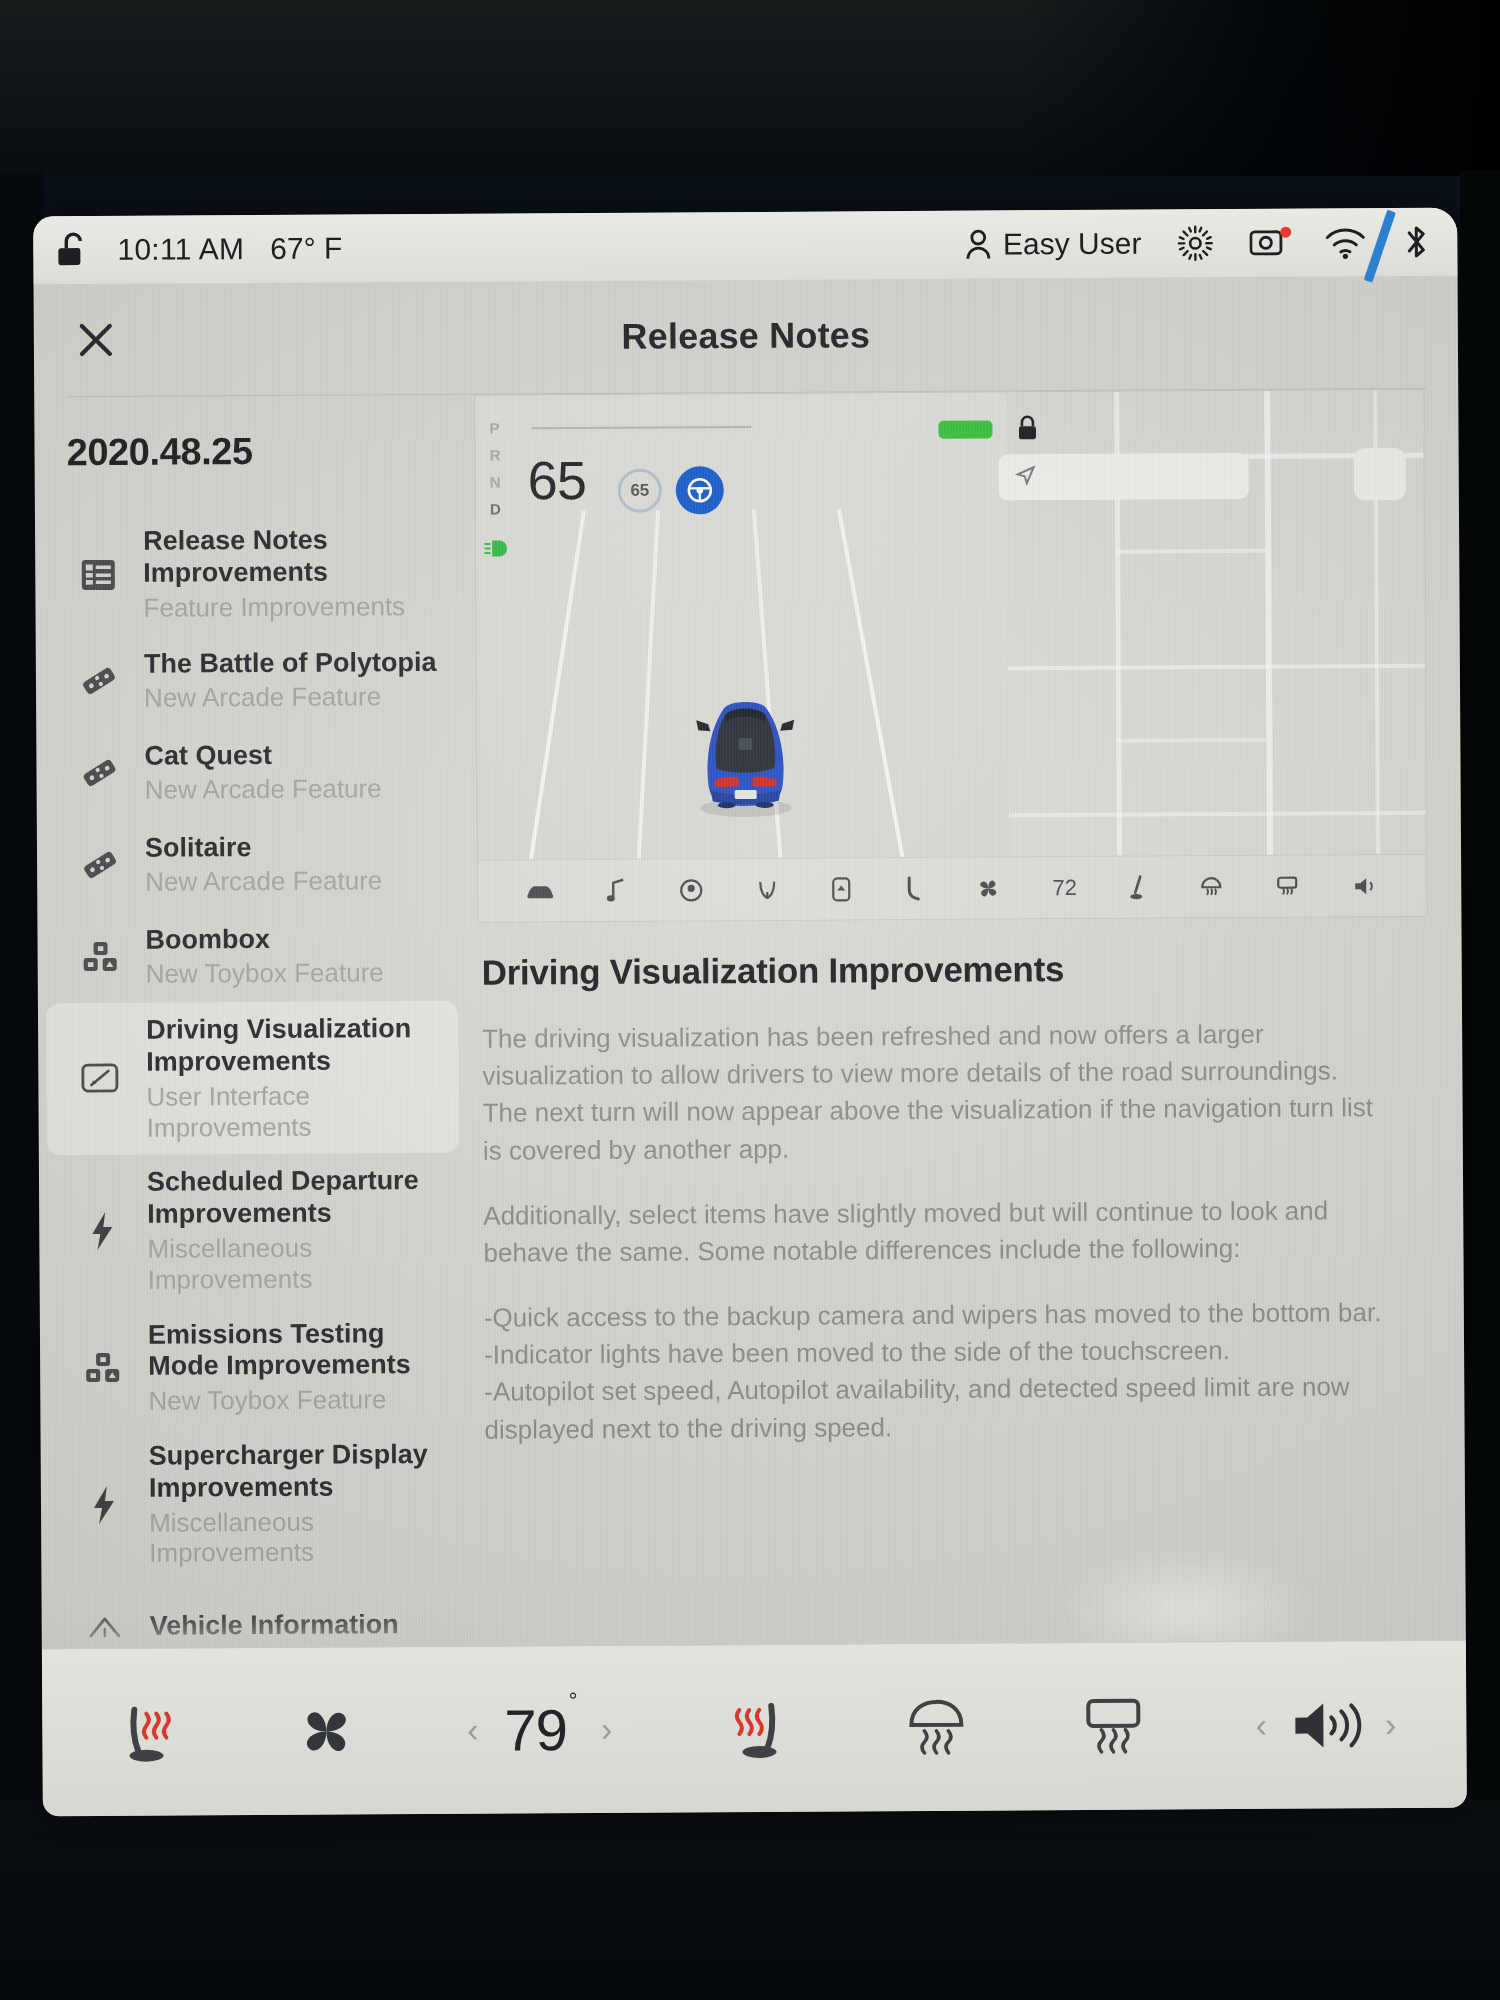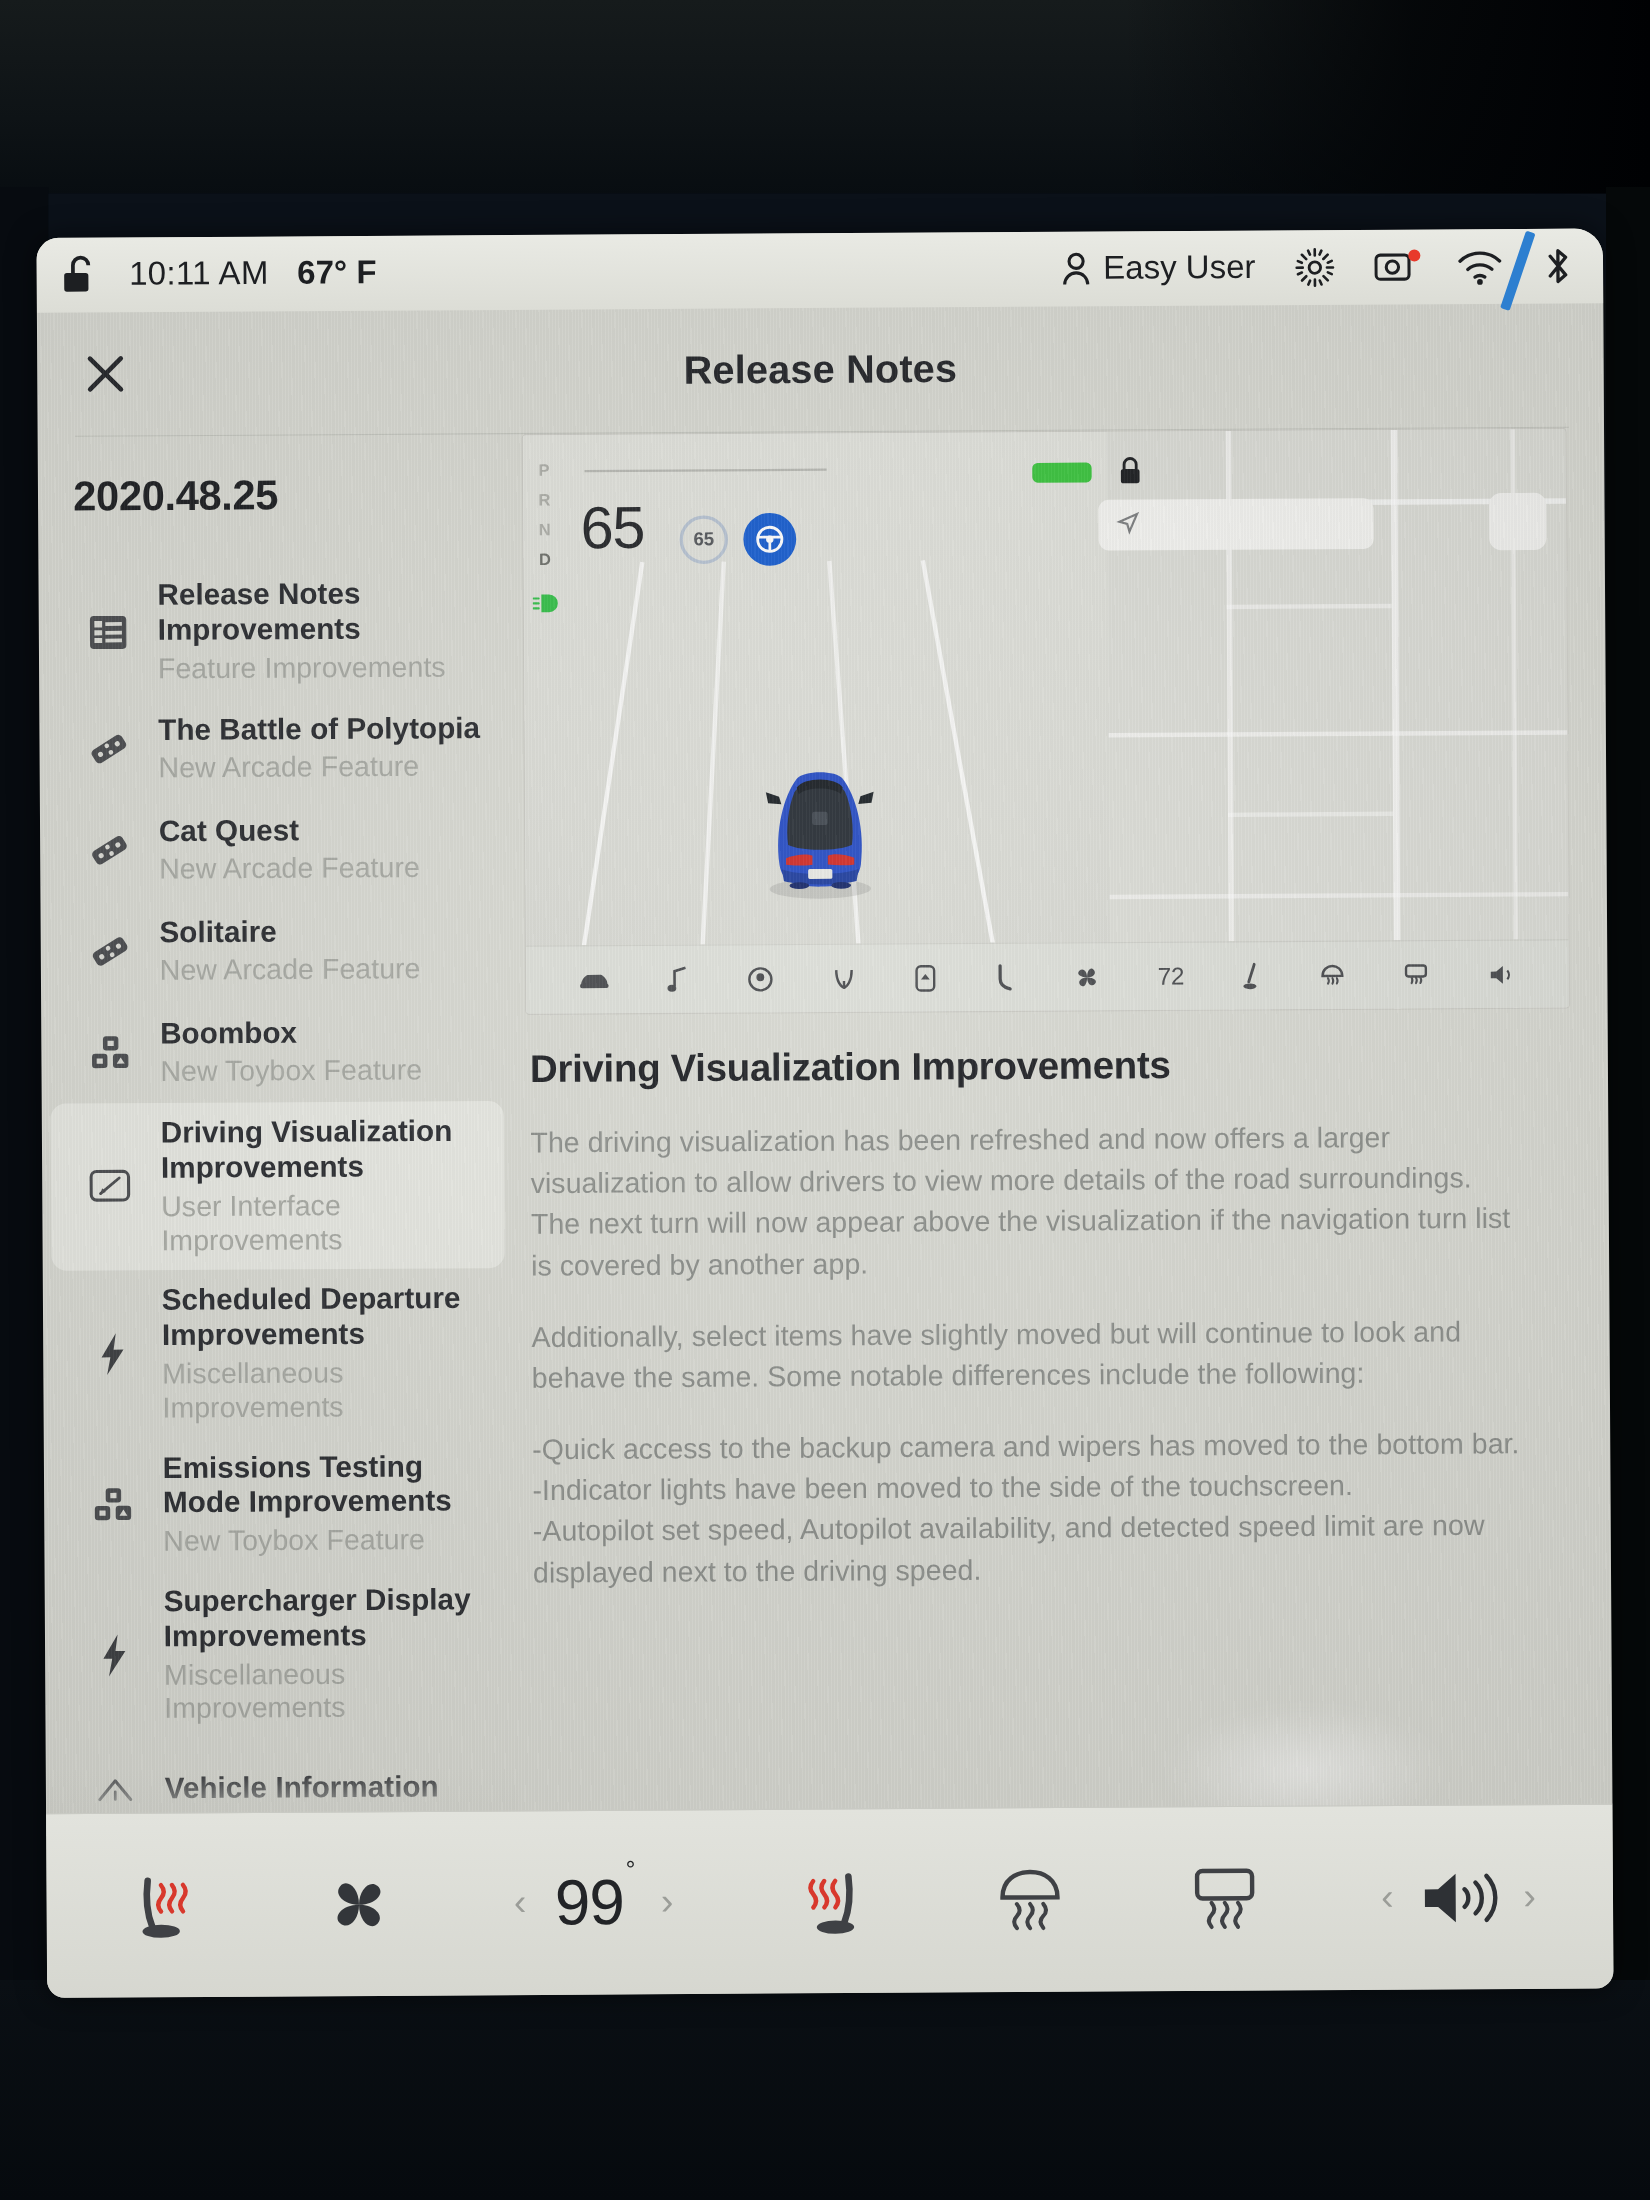--- a/index.html
+++ b/index.html
@@ -63,21 +63,21 @@
   #statusbar{
     position:relative; height:68px; width:100%;
     display:flex; align-items:center;
     padding:0 26px 0 22px;
     background: linear-gradient(180deg,#e9eae4 0%, #dcddd6 100%);
     color:#1d1f22;
     z-index:5;
   }
   .sb-left{ display:flex; align-items:center; gap:26px; }
   .sb-time{ font-size:30px; font-weight:500; letter-spacing:.3px; }
-  .sb-temp{ font-size:30px; font-weight:700; }
+  .sb-temp{ font-size:30px; font-weight:400; }
   .sb-right{ margin-left:auto; display:flex; align-items:center; gap:34px; }
   .sb-profile{ display:flex; align-items:center; gap:12px; font-size:30px; font-weight:500; }
   .icon{ display:inline-flex; align-items:center; justify-content:center; }
   .wifi-wrap{ position:relative; }
   .wifi-stripe{
     position:absolute; left:52px; top:-16px; width:9px; height:74px;
     background:#2d7fd0; transform:rotate(19deg); border-radius:2px;
   }
   .cam-dot{ position:absolute; width:11px; height:11px; border-radius:50%; background:#e8392b; right:-2px; top:-1px;}
 
@@ -673,21 +673,21 @@
           <path d="M33 33 C33 17 22 9 16 16 C10 23 19 33 33 33Z" fill="#33363a"></path>
           <path d="M33 33 C49 33 57 22 50 16 C43 10 33 19 33 33Z" fill="#33363a"></path>
           <path d="M33 33 C33 49 44 57 50 50 C56 43 47 33 33 33Z" fill="#33363a"></path>
           <path d="M33 33 C17 33 9 44 16 50 C23 56 33 47 33 33Z" fill="#33363a"></path>
         </svg>
       </span>
 
       <span class="temp-group">
         <span class="chev">‹</span>
         <span class="temp-val">
-          <span>99</span><sup>°</sup>
+          <span>79</span><sup>°</sup>
         </span>
         <span class="chev">›</span>
       </span>
 
       <span class="cl-item">
         <svg width="74" height="74" viewBox="0 0 74 74">
           <g transform="scale(-1,1) translate(-74,0)">
             <path d="M22 14 C20 30 22 46 26 56" fill="none" stroke="#3f4145" stroke-width="6" stroke-linecap="round"></path>
             <ellipse cx="34" cy="60" rx="17" ry="6" fill="#3f4145"></ellipse>
             <g stroke="#d8382c" stroke-width="4" fill="none" stroke-linecap="round">

